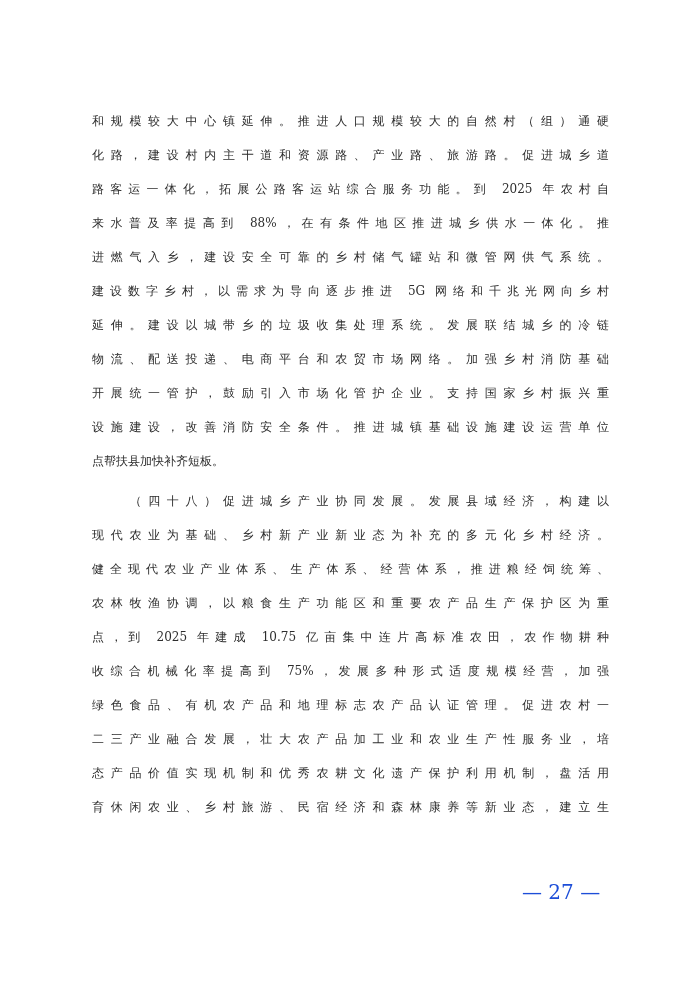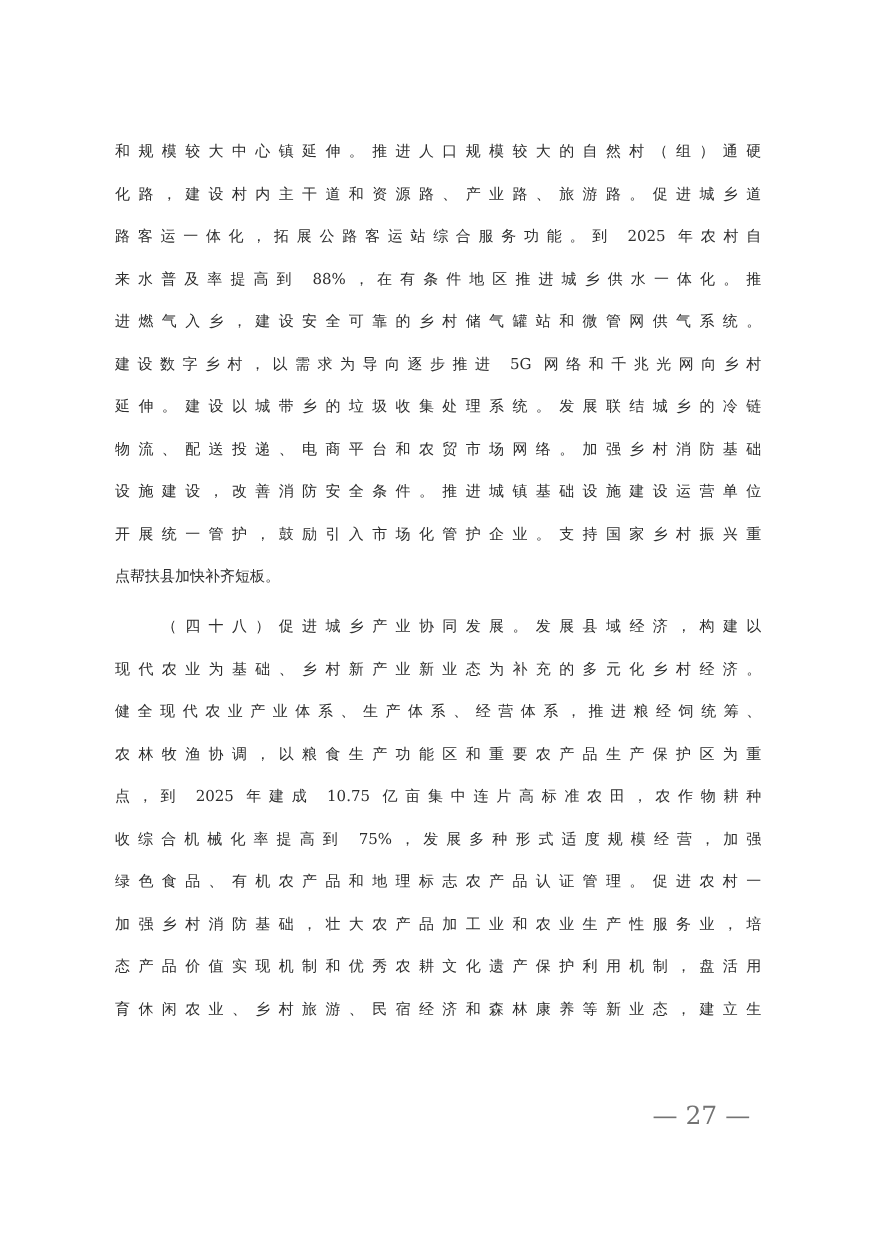--- a/index.html
+++ b/index.html
@@ -43,51 +43,51 @@
     left: 0;
     width: 700px;
     height: 30px;
   }
   .page-num {
     position: absolute;
     left: 522px;
     top: 0;
     font-size: 20px;
     line-height: 28px;
-    color: #737373;
+    color: #1d4ed8;
     white-space: pre;
   }
 </style>
 </head>
 <body>
 
 <div class="page">
   <div class="text-block" id="text-block">
       <div class="para">
         <div class="line"><span>和规模较大中心镇延伸。推进人口规模较大的自然村（组）通硬</span></div>
         <div class="line"><span>化路，建设村内主干道和资源路、产业路、旅游路。促进城乡道</span></div>
         <div class="line"><span>路客运一体化，拓展公路客运站综合服务功能。到 2025 年农村自</span></div>
         <div class="line"><span>来水普及率提高到 88%，在有条件地区推进城乡供水一体化。推</span></div>
         <div class="line"><span>进燃气入乡，建设安全可靠的乡村储气罐站和微管网供气系统。</span></div>
         <div class="line"><span>建设数字乡村，以需求为导向逐步推进 5G 网络和千兆光网向乡村</span></div>
         <div class="line"><span>延伸。建设以城带乡的垃圾收集处理系统。发展联结城乡的冷链</span></div>
         <div class="line"><span>物流、配送投递、电商平台和农贸市场网络。加强乡村消防基础</span></div>
+        <div class="line"><span>开展统一管护，鼓励引入市场化管护企业。支持国家乡村振兴重</span></div>
         <div class="line"><span>设施建设，改善消防安全条件。推进城镇基础设施建设运营单位</span></div>
-        <div class="line"><span>开展统一管护，鼓励引入市场化管护企业。支持国家乡村振兴重</span></div>
         <div class="line line-left"><span>点帮扶县加快补齐短板。</span></div>
       </div>
       <div class="para">
         <div class="line"><span>　　</span><span class="bold">（四十八）促进城乡产业协同发展。</span><span>发展县域经济，构建以</span></div>
         <div class="line"><span>现代农业为基础、乡村新产业新业态为补充的多元化乡村经济。</span></div>
         <div class="line"><span>健全现代农业产业体系、生产体系、经营体系，推进粮经饲统筹、</span></div>
         <div class="line"><span>农林牧渔协调，以粮食生产功能区和重要农产品生产保护区为重</span></div>
         <div class="line"><span>点，到 2025 年建成 10.75 亿亩集中连片高标准农田，农作物耕种</span></div>
         <div class="line"><span>收综合机械化率提高到 75%，发展多种形式适度规模经营，加强</span></div>
         <div class="line"><span>绿色食品、有机农产品和地理标志农产品认证管理。促进农村一</span></div>
-        <div class="line"><span>加强乡村消防基础，壮大农产品加工业和农业生产性服务业，培</span></div>
+        <div class="line"><span>二三产业融合发展，壮大农产品加工业和农业生产性服务业，培</span></div>
         <div class="line"><span>态产品价值实现机制和优秀农耕文化遗产保护利用机制，盘活用</span></div>
         <div class="line"><span>育休闲农业、乡村旅游、民宿经济和森林康养等新业态，建立生</span></div>
       </div>
     </div>
   <div class="footer">
     <span class="page-num">— 27 —</span>
   </div>
 </div>
 
 </body></html>

